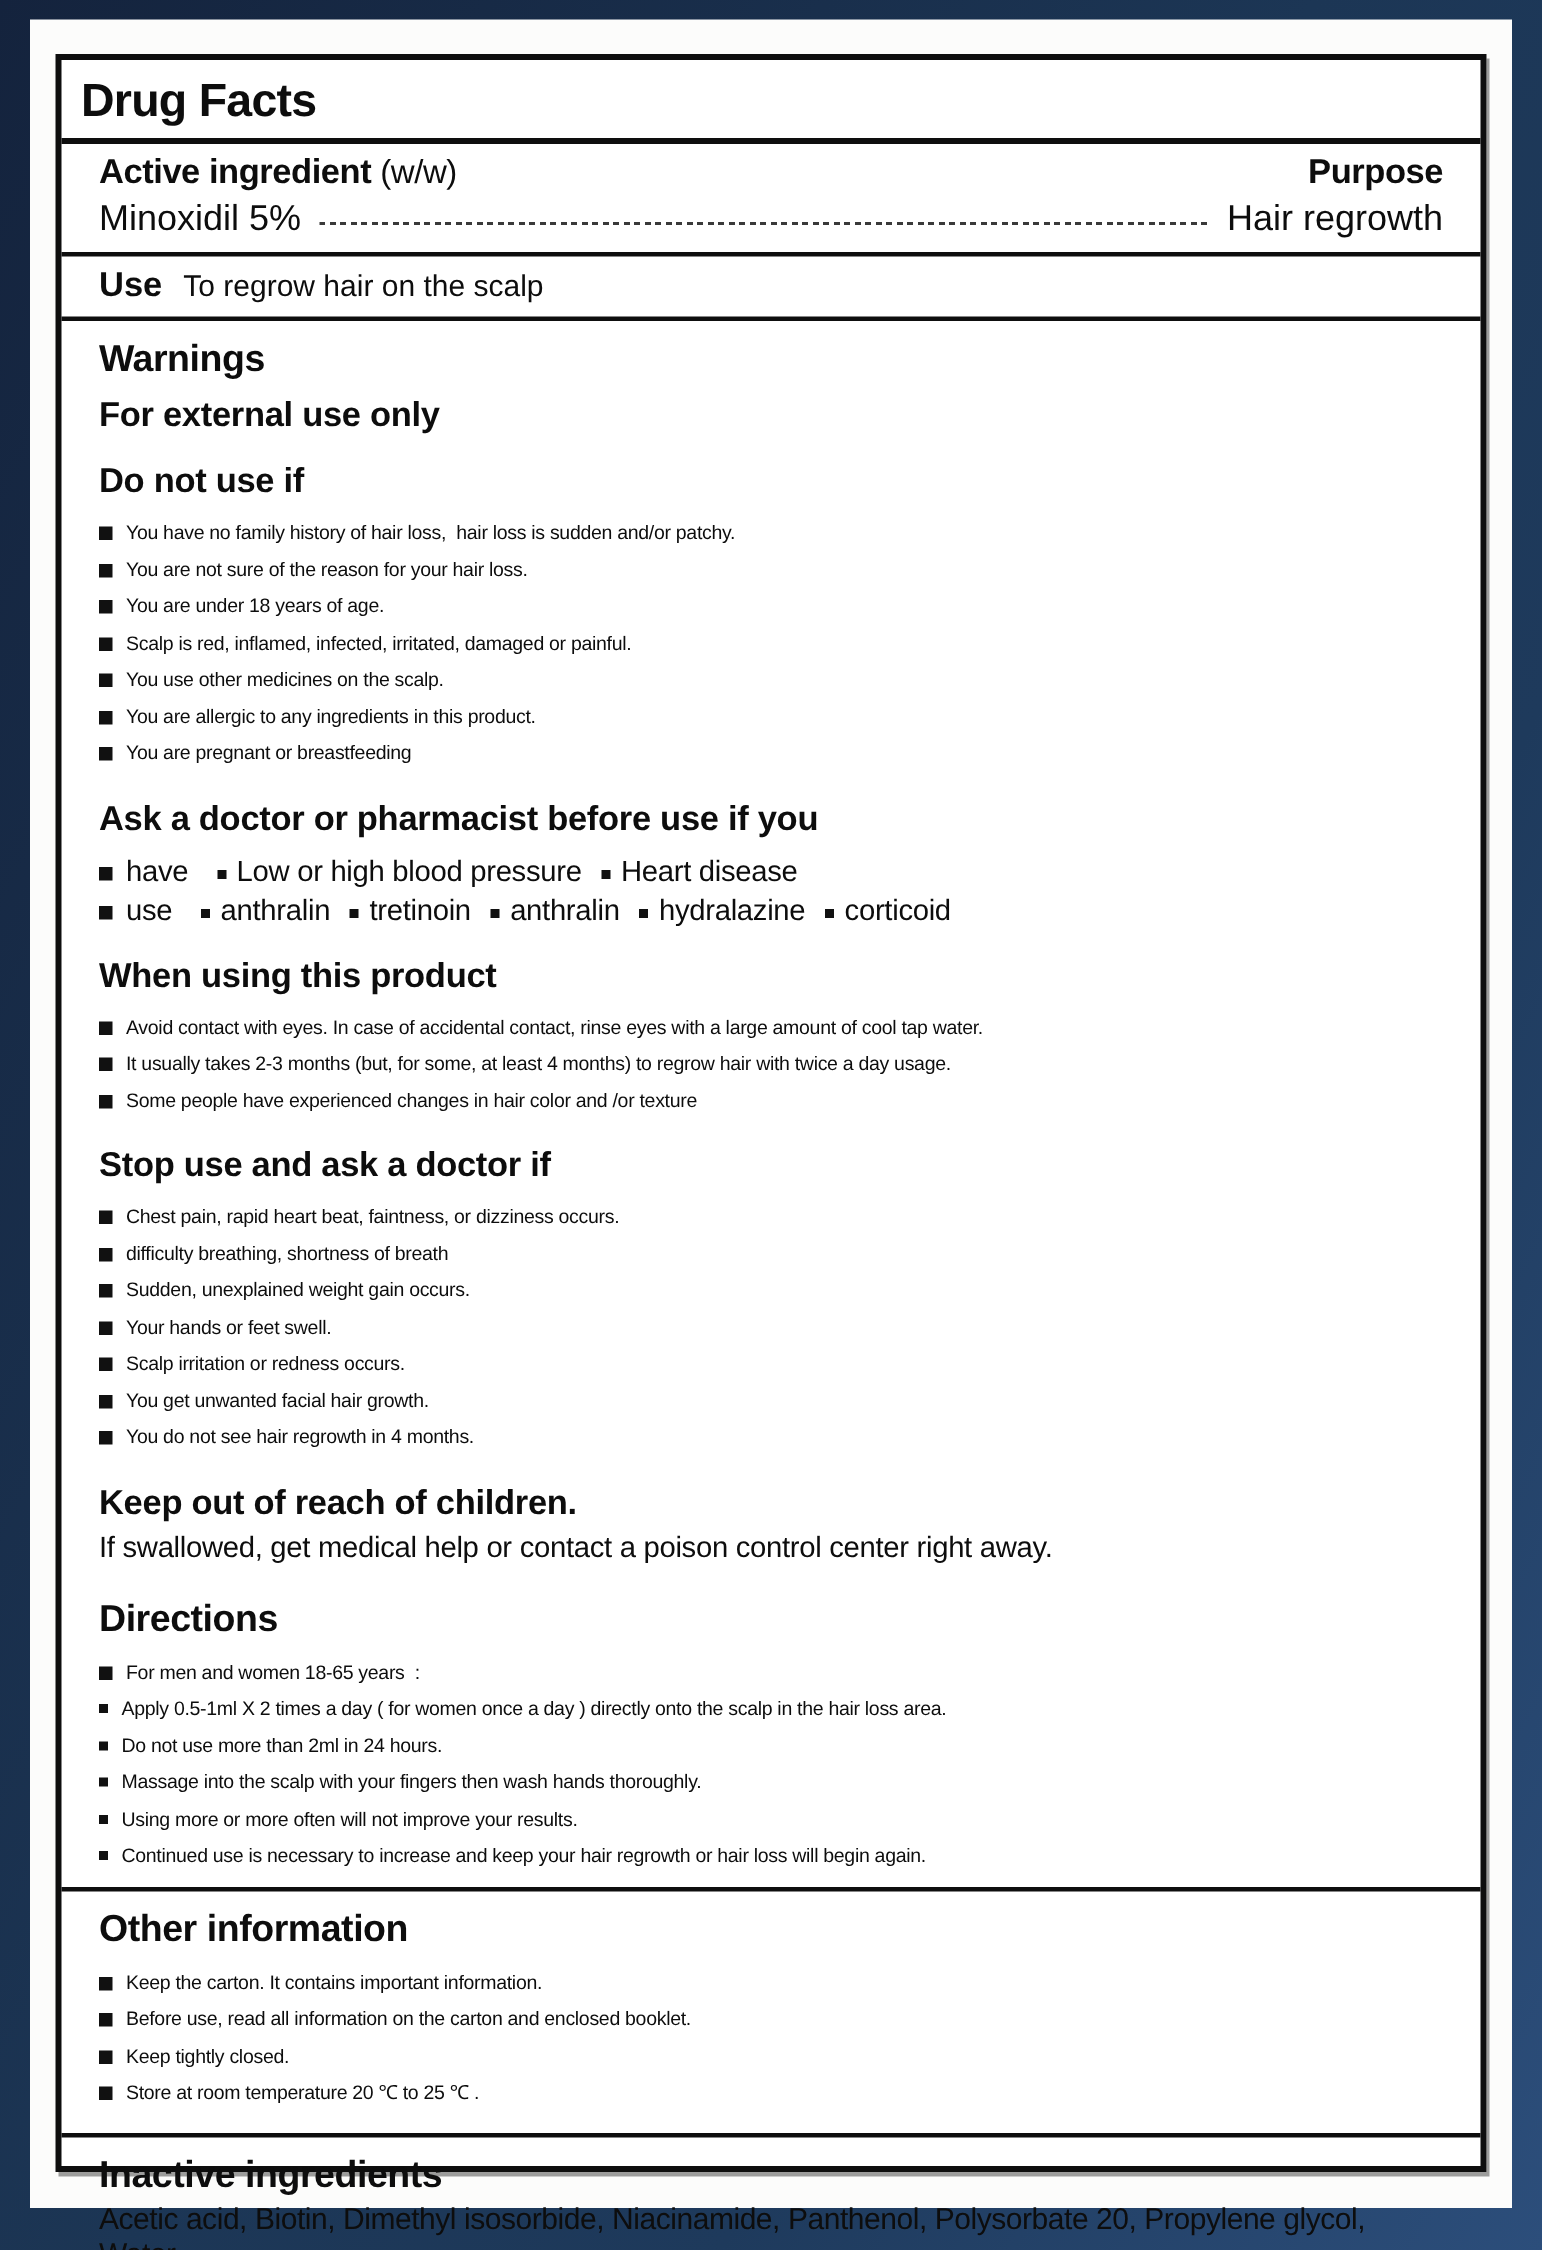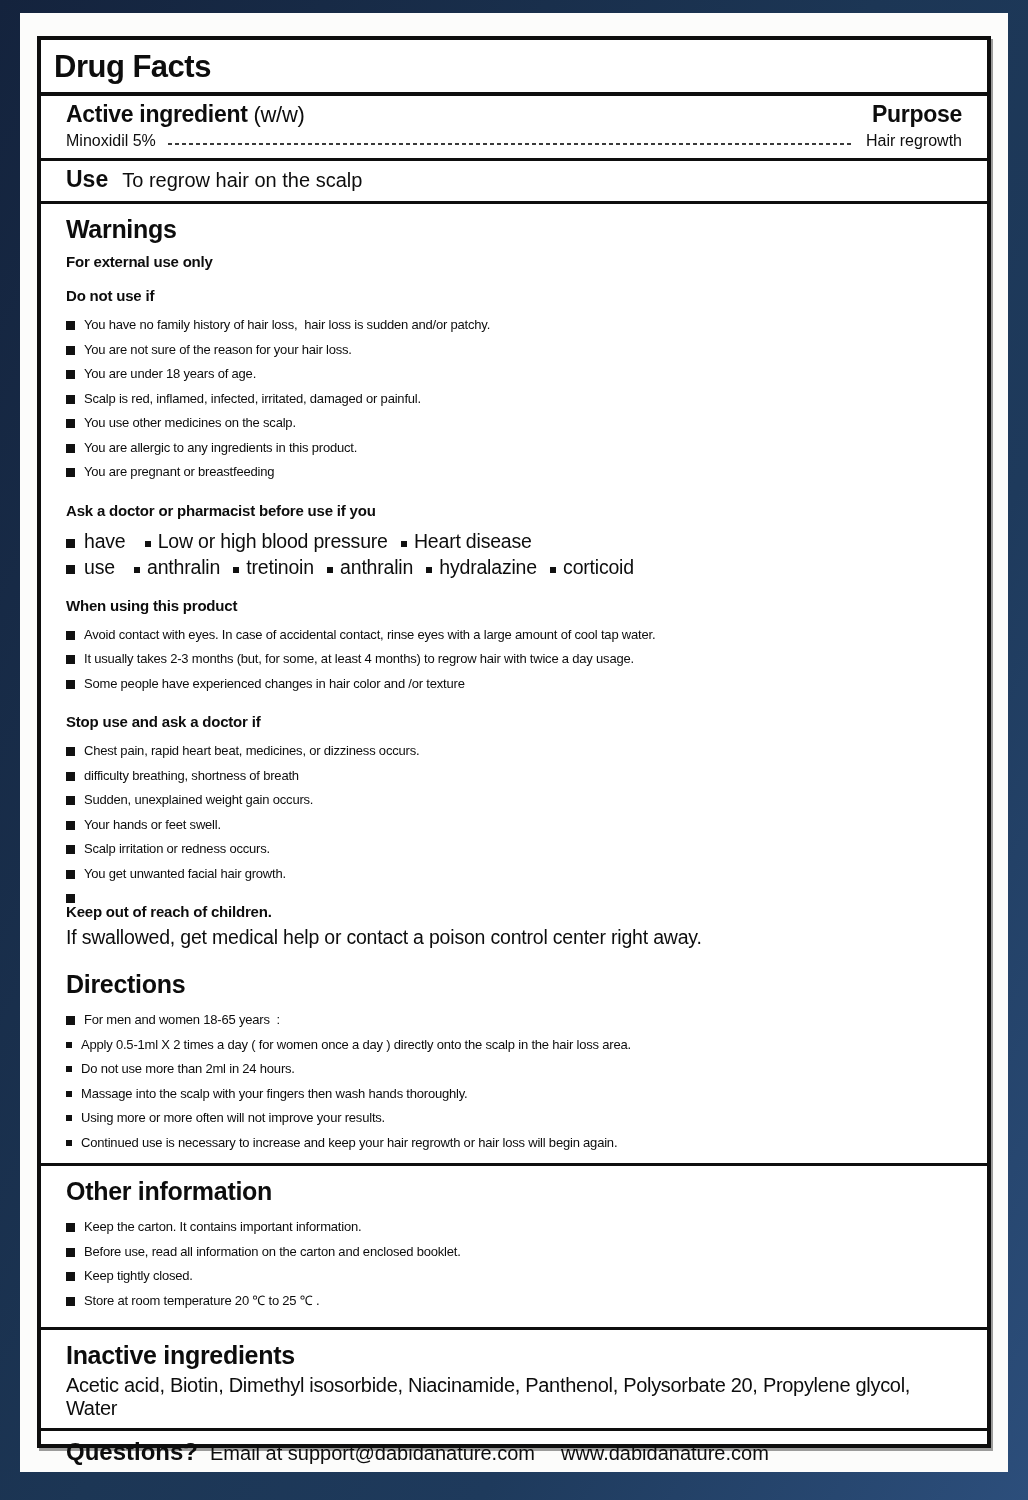--- a/index.html
+++ b/index.html
@@ -18,30 +18,30 @@
     box-shadow:2px 3px 0 rgba(60,60,60,.5);
     display:flex;flex-direction:column;
   }
   .sec{border-bottom:3px solid #0e0e0e;padding:5px 25px 8px;}
   .sec:last-child{border-bottom:none;}
 
   .title{font-size:31px;font-weight:bold;letter-spacing:-.5px;padding:9px 13px 7px;border-bottom-width:4px;}
 
   .ai-head{display:flex;justify-content:space-between;align-items:baseline;font-size:23px;font-weight:bold;letter-spacing:-.3px;}
   .ai-head .ww{font-weight:normal;font-size:22px;margin-left:6px;}
-  .ai-row{display:flex;align-items:center;font-size:16px;margin-top:4px;}
+  .ai-row{display:flex;align-items:center;font-size:24px;margin-top:4px;}
   .leader{flex:1;height:2px;margin:6px 12px 0;
     background-image:repeating-linear-gradient(to right,#3a3a3a 0 4px,transparent 4px 7px);}
 
   .use-row{display:flex;align-items:baseline;}
   .use-row .h{font-size:23px;font-weight:bold;margin-right:14px;}
   .use-row .t{font-size:20px;}
 
   h2{font-size:25px;font-weight:bold;margin:6px 0 9px;letter-spacing:-.3px;}
-  h3{font-size:15px;font-weight:bold;margin:17px 0 9px;letter-spacing:-.2px;}
+  h3{font-size:23px;font-weight:bold;margin:17px 0 9px;letter-spacing:-.2px;}
   h3 .reg{font-weight:bold;}
 
   .li{position:relative;padding-left:18px;font-size:13px;line-height:24.5px;letter-spacing:-.2px;}
   .li .sq{position:absolute;left:0;top:8px;width:9px;height:9px;background:#111;}
   .li .txt{white-space:pre-wrap;}
   .small-sq .li{padding-left:15px;}
   .small-sq .li .sq{width:6px;height:6px;top:9px;}
   .directions-list .li:first-child{padding-left:18px;}
   .directions-list .li:first-child .sq{width:9px;height:9px;top:8px;}
 
@@ -122,27 +122,27 @@
 
       <h3>When using this product</h3>
       <div>
           <div class="li"><span class="sq"></span><span class="txt">Avoid contact with eyes. In case of accidental contact, rinse eyes with a large amount of cool tap water.</span></div>
           <div class="li"><span class="sq"></span><span class="txt">It usually takes 2-3 months (but, for some, at least 4 months) to regrow hair with twice a day usage.</span></div>
           <div class="li"><span class="sq"></span><span class="txt">Some people have experienced changes in hair color and /or texture</span></div>
         </div>
 
       <h3>Stop use and ask a doctor if</h3>
       <div>
-          <div class="li"><span class="sq"></span><span class="txt">Chest pain, rapid heart beat, medicines, or dizziness occurs.</span></div>
+          <div class="li"><span class="sq"></span><span class="txt">Chest pain, rapid heart beat, faintness, or dizziness occurs.</span></div>
           <div class="li"><span class="sq"></span><span class="txt">difficulty breathing, shortness of breath</span></div>
           <div class="li"><span class="sq"></span><span class="txt">Sudden, unexplained weight gain occurs.</span></div>
           <div class="li"><span class="sq"></span><span class="txt">Your hands or feet swell.</span></div>
           <div class="li"><span class="sq"></span><span class="txt">Scalp irritation or redness occurs.</span></div>
           <div class="li"><span class="sq"></span><span class="txt">You get unwanted facial hair growth.</span></div>
-          <div class="li"><span class="sq"></span></div>
+          <div class="li"><span class="sq"></span><span class="txt">You do not see hair regrowth in 4 months.</span></div>
         </div>
 
       <h3>Keep out of reach of children.</h3>
       <div class="plain" style="margin-top:-4px;">If swallowed, get medical help or contact a poison control center right away.</div>
 
       <h2 class="mt" style="margin-top:20px;">Directions</h2>
       <div class="small-sq directions-list">
           <div class="li"><span class="sq"></span><span class="txt">For men and women 18-65 years  :</span></div>
           <div class="li"><span class="sq"></span><span class="txt">Apply 0.5-1ml X 2 times a day ( for women once a day ) directly onto the scalp in the hair loss area.</span></div>
           <div class="li"><span class="sq"></span><span class="txt">Do not use more than 2ml in 24 hours.</span></div>

